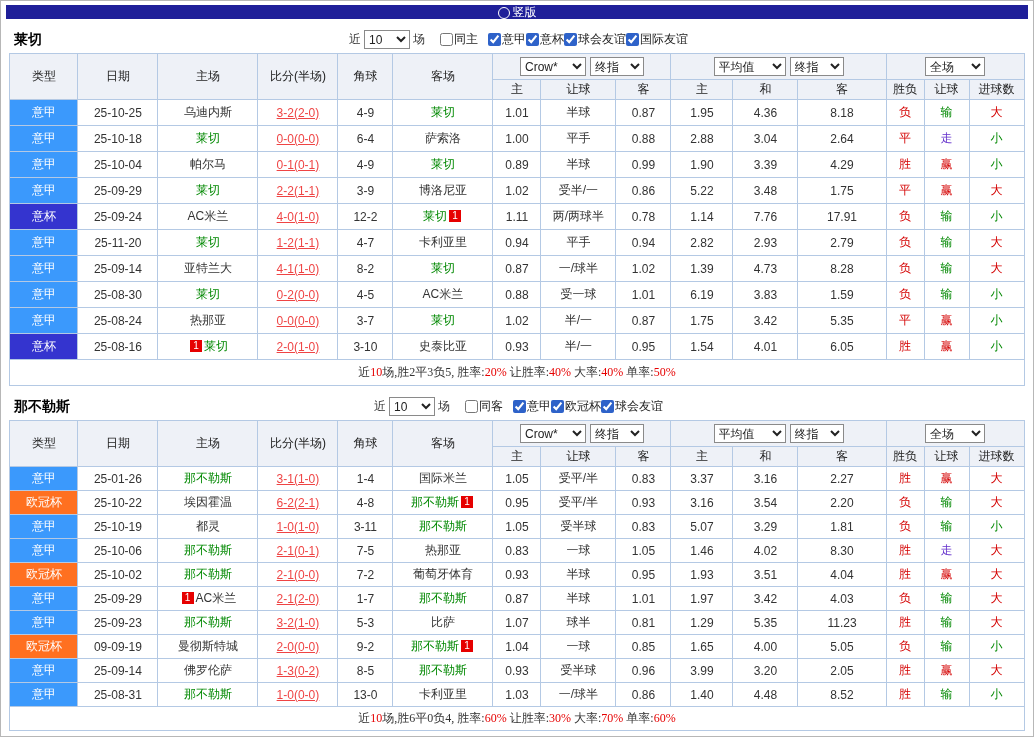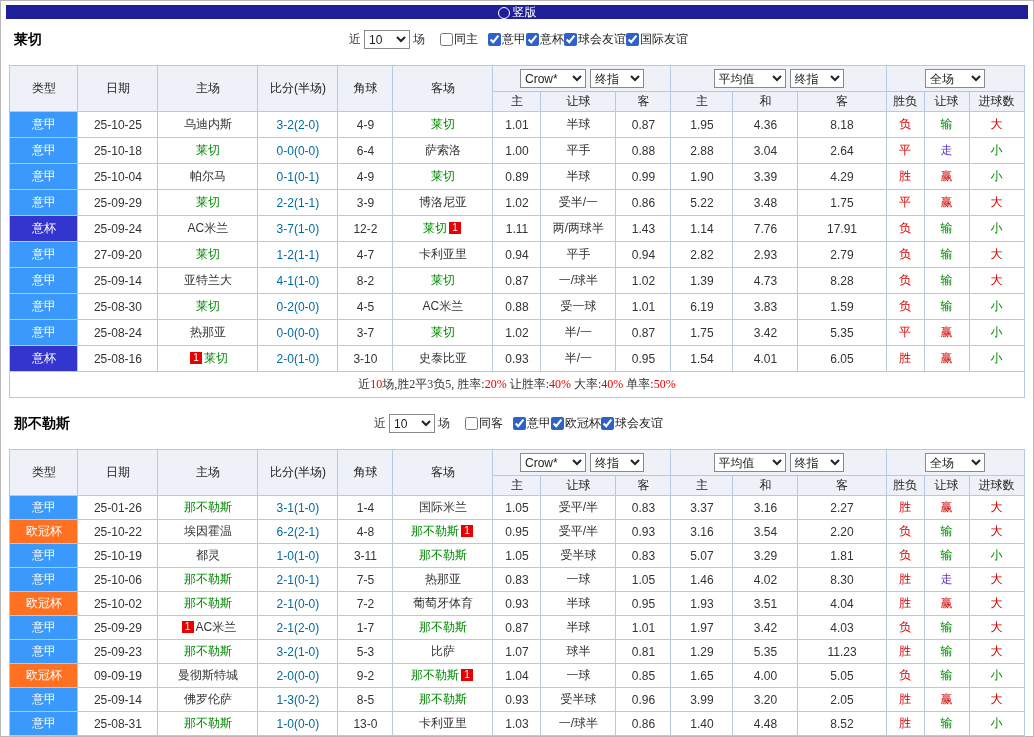--- a/index.html
+++ b/index.html
@@ -13,30 +13,30 @@
   .vradio:checked::after{content:"";position:absolute;inset:2px;border-radius:50%;background:#fff;}
   .section{margin-top:7px;}
   .team-bar{position:relative;height:27px;display:flex;align-items:center;justify-content:center;}
   .team-name{position:absolute;left:8px;font-weight:bold;font-size:14px;color:#000;}
   .filters{display:flex;align-items:center;}
   .flabel{margin:0 3px;}
   .chk{display:flex;align-items:center;cursor:pointer;color:#222;}
   .chk input{width:13px;height:13px;accent-color:#2e62c9;margin-right:1px;}
   .chk.gap{margin:0 10px 0 12px;}
   select{height:19px;font-size:12px;border:1px solid #8a8a8a;background:#fff;font-family:inherit;color:#222;}
-  table.grid{border-collapse:collapse;table-layout:fixed;width:1014px;margin:12px auto;}
+  table.grid{border-collapse:collapse;table-layout:fixed;width:1014px;margin:0 auto;}
   .grid th,.grid td{border:1px solid #b4c9e4;text-align:center;overflow:hidden;white-space:nowrap;padding:0 1px;}
   .grid th{background:#eef1f7;font-weight:normal;color:#222;}
   .grid .h1{height:26px;}
   .grid .h2{height:20px;}
   .selcell select{margin:0 2px;}
   .s1 tbody td{height:26px;}
   .s2 tbody td{height:24px;}
   td.type{color:#fff;}
-  td.score{color:#0369a1;}
+  td.score{color:#ef4444;text-decoration:underline;}
   td.team span.focus{color:#008800;}
   .card{display:inline-block;width:12px;height:12px;line-height:12px;background:#e60000;color:#fff;font-size:10px;text-align:center;vertical-align:1px;margin:0 2px;}
   td.summary{height:24px;color:#333;font-family:Liberation Serif, serif;}
   td.summary .red{color:#e60000;}
 </style>
 </head>
 <body>
 
 <div class="page">
   <div class="topbar" style="background: rgb(31, 31, 153);">
@@ -188,36 +188,36 @@
               <td class="odd">3.48</td>
               <td class="odd">1.75</td>
               <td class="res" style="color: rgb(212, 0, 0);">平</td>
               <td class="res" style="color: rgb(212, 0, 0);">赢</td>
               <td class="res" style="color: rgb(212, 0, 0);">大</td>
             </tr>
             <tr>
               <td class="type" style="background: rgb(52, 52, 207);">意杯</td>
               <td class="date">25-09-24</td>
               <td class="team"><span>AC米兰</span></td>
-              <td class="score">3-7(1-0)</td>
+              <td class="score">4-0(1-0)</td>
               <td class="corner">12-2</td>
               <td class="team"><span class="focus">莱切</span><span class="card">1</span></td>
               <td class="odd">1.11</td>
               <td class="odd">两/两球半</td>
-              <td class="odd">1.43</td>
+              <td class="odd">0.78</td>
               <td class="odd">1.14</td>
               <td class="odd">7.76</td>
               <td class="odd">17.91</td>
               <td class="res" style="color: rgb(212, 0, 0);">负</td>
               <td class="res" style="color: rgb(0, 136, 0);">输</td>
               <td class="res" style="color: rgb(0, 136, 0);">小</td>
             </tr>
             <tr>
               <td class="type" style="background: rgb(59, 153, 252);">意甲</td>
-              <td class="date">27-09-20</td>
+              <td class="date">25-11-20</td>
               <td class="team"><span class="focus">莱切</span></td>
               <td class="score">1-2(1-1)</td>
               <td class="corner">4-7</td>
               <td class="team"><span>卡利亚里</span></td>
               <td class="odd">0.94</td>
               <td class="odd">平手</td>
               <td class="odd">0.94</td>
               <td class="odd">2.82</td>
               <td class="odd">2.93</td>
               <td class="odd">2.79</td>

